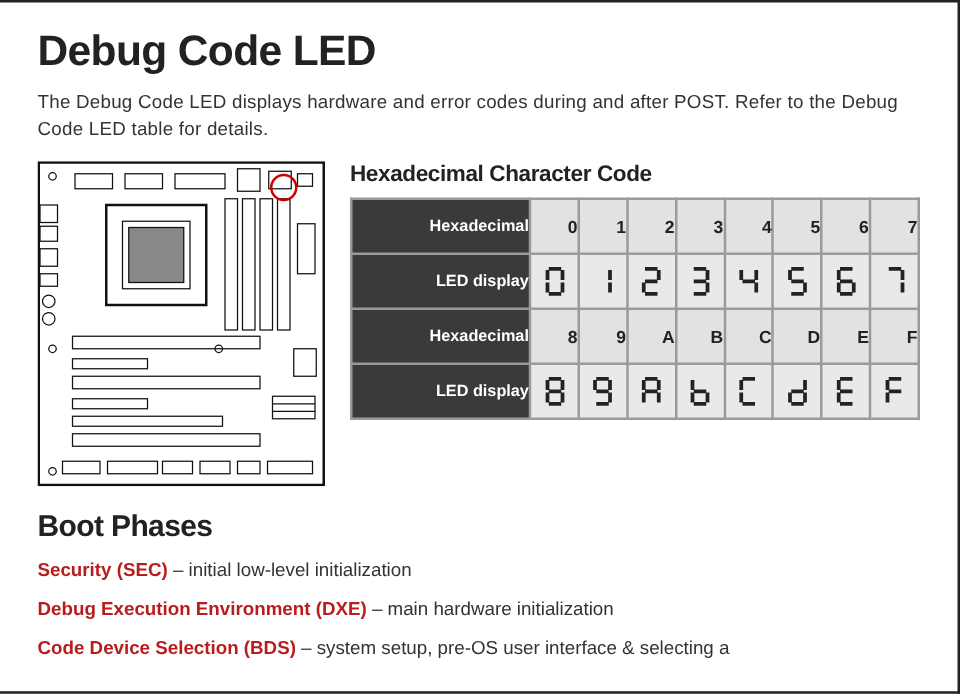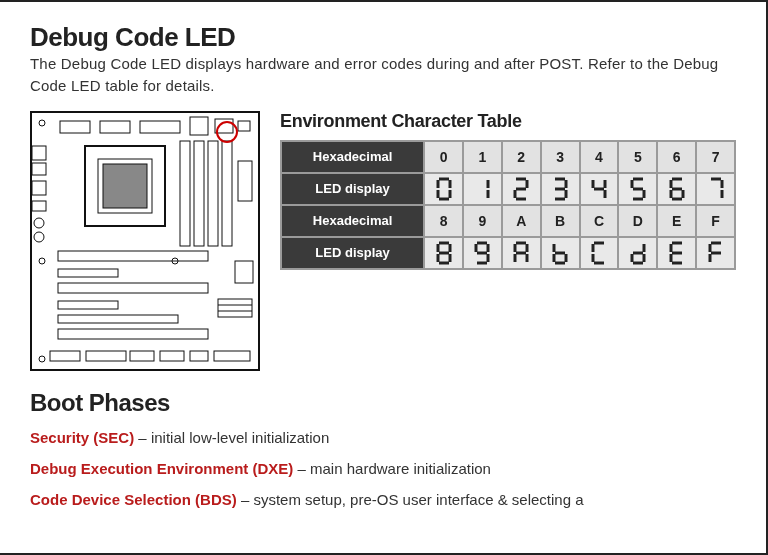--- a/index.html
+++ b/index.html
@@ -8,23 +8,24 @@
     background: #fff;
     color: #222;
     width: 768px;
     height: 555px;
     padding: 20px 30px;
     border: 2px solid #222;
     border-left: none;
     overflow: hidden;
   }
   h1 {
-    font-size: 26px;
+    font-size: 34px;
     font-weight: 900;
     letter-spacing: -0.5px;
+    margin-bottom: 10px;
     font-stretch: condensed;
   }
   h2 {
     font-size: 24px;
     font-weight: 900;
     letter-spacing: -0.5px;
     margin: 14px 0 10px 0;
     font-stretch: condensed;
   }
   .intro {
@@ -64,23 +65,23 @@
     margin-bottom: 8px;
     letter-spacing: -0.3px;
   }
   table.hex {
     border-collapse: collapse;
     width: 100%;
     table-layout: fixed;
   }
   table.hex td, table.hex th {
     border: 2px solid #9a9a9a;
-    text-align: center;
+    text-align: right;
     font-size: 14px;
-    height: 32px;
+    height: 44px;
     vertical-align: middle;
   }
   table.hex .lab {
     background: #3a3a3a;
     color: #fff;
     font-weight: 700;
     width: 140px;
     font-size: 13px;
   }
   table.hex .val {
@@ -160,21 +161,21 @@
 
       <circle cx="12" cy="12" r="3" fill="none" stroke="#111"></circle>
       <circle cx="12" cy="150" r="3" fill="none" stroke="#111"></circle>
       <circle cx="12" cy="248" r="3" fill="none" stroke="#111"></circle>
       <circle cx="145" cy="150" r="3" fill="none" stroke="#111"></circle>
     </svg>
     <div class="led-circle"></div>
   </div>
 
   <div class="table-col">
-    <div class="tbl-title">Environment Character Table</div>
+    <div class="tbl-title">Hexadecimal Character Code</div>
     <table class="hex">
       <tbody>
           <tr>
         <td class="lab">Hexadecimal</td>
         <td class="val">0</td>
         <td class="val">1</td>
         <td class="val">2</td>
         <td class="val">3</td>
         <td class="val">4</td>
         <td class="val">5</td>

